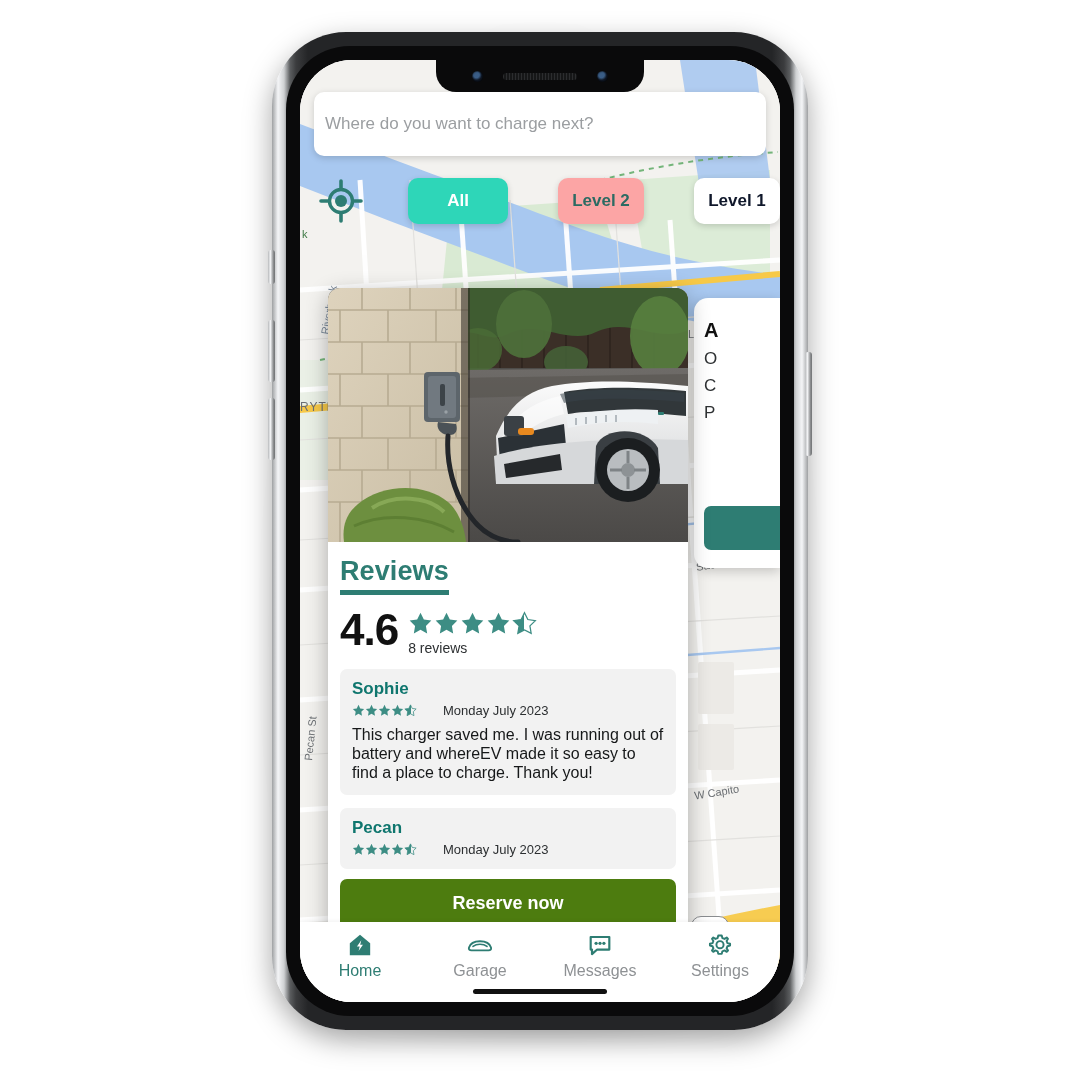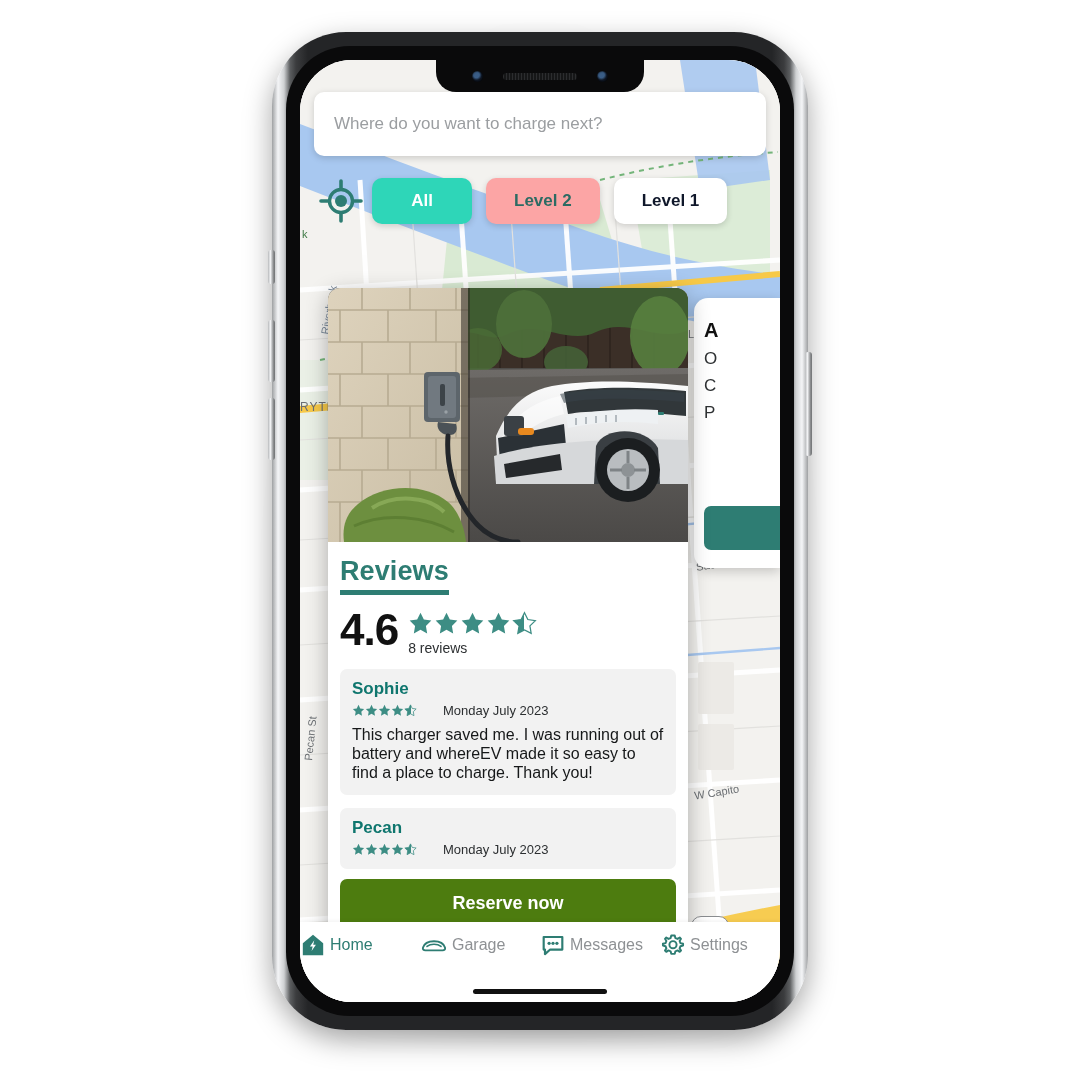--- a/index.html
+++ b/index.html
@@ -95,34 +95,34 @@
     background:#fff; border:1.6px solid #8a8d90;
     display:flex; align-items:center; justify-content:center;
     font-size:11px; color:#3d4043; font-weight:600;
   }
 
   
   .search-bar {
     position:absolute; left:14px; top:32px; width:452px; height:64px;
     background:#fff; border-radius:10px;
     box-shadow: 0 2px 7px rgba(0,0,0,.17);
-    display:flex; align-items:center; padding:0 20px;
+    display:flex; align-items:center; padding:0 11px;
     z-index: 30;
   }
   .search-bar .ph { color:#9b9ea1; font-size:17px; }
 
   
   .filters {
     position:absolute; left:72px; top:118px; width:408px;
     display:flex; gap:14px; z-index: 25;
   }
   .chip {
     height:46px; border-radius:10px; display:flex; align-items:center;
     justify-content:center; font-size:17px; font-weight:700;
-    box-shadow:0 2px 6px rgba(0,0,0,.16); padding:0 28px; white-space:nowrap;
+    box-shadow:0 2px 6px rgba(0,0,0,.16); padding:0 28px; white-space:nowrap;margin-left:36px;
   }
   .chip.all   { background:#2ed6b8; color:#ffffff; min-width:100px; }
   .chip.plain { background:#fca5a5; color:#2c6b63; min-width:86px; }
   .chip.lvl1  { background:#ffffff; color:#0f172a; min-width:86px; }
 
   
   .locate {
     position:absolute; left:18px; top:118px; width:46px; height:46px; z-index:25;
   }
 
@@ -183,21 +183,21 @@
     font-size:18px; font-weight:700;
   }
 
   
   .tabbar {
     position:absolute; left:0; right:0; bottom:0; height:80px;
     background:#ffffff; z-index:50;
     display:flex; align-items:flex-start; padding-top:10px;
     box-shadow:0 -1px 4px rgba(0,0,0,.06);
   }
-  .tab { flex:1; display:flex; flex-direction:row; align-items:center; gap:4px; }
+  .tab { flex:1; display:flex; flex-direction:column; align-items:center; gap:4px;justify-content:flex-end; }
   .tab .tlabel { font-size:16px; color:#8e9194; }
   .tab.active .tlabel { color:#2e7d73; }
   .home-indicator {
     position:absolute; left:50%; transform:translateX(-50%); bottom:8px;
     width:134px; height:5px; border-radius:3px; background:#111;
   }
 </style>
 </head>
 <body>
 

